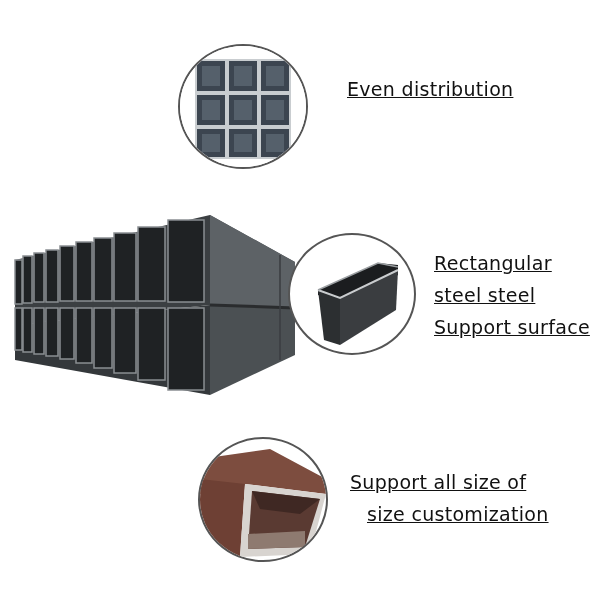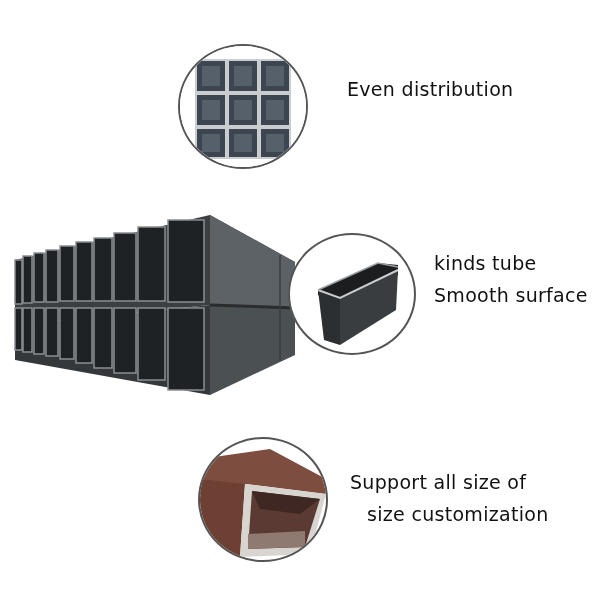--- a/index.html
+++ b/index.html
@@ -1,19 +1,19 @@
 <!DOCTYPE html>
 <html><head>
 <meta charset="utf-8">
 <style>
   html, body { margin:0; padding:0; background:#ffffff; }
   body { width:600px; height:600px; position:relative; overflow:hidden; font-family:"DejaVu Sans", sans-serif; }
   .circle { position:absolute; border-radius:50%; border:2px solid #555; background:#fff; overflow:hidden; box-sizing:border-box; }
   .caption { position:absolute; color:#111; font-size:19px; line-height:32px; letter-spacing:0.3px; }
-  .caption div { white-space:nowrap; }
+  .caption div { white-space:nowrap;text-decoration:underline; }
   svg { display:block; }
 </style>
 </head>
 <body>
 
 <div style="position:absolute;left:10px;top:210px;width:290px;height:185px;">
   <svg width="290" height="185" viewBox="0 0 290 185">
 
     <polygon points="200,5 285,52 285,145 200,185" fill="#4b5053"></polygon>
     <polygon points="200,5 285,52 285,98 200,95" fill="#5d6266"></polygon>
@@ -81,22 +81,23 @@
 <div class="circle" style="left:288px;top:233px;width:128px;height:122px;">
   <svg width="124" height="118" viewBox="0 0 124 118">
     <polygon points="28,55 88,28 108,30 108,40 50,68 28,60" fill="#1b1d1f"></polygon>
     <polygon points="28,55 50,63 50,110 34,105" fill="#2c2f31"></polygon>
     <polygon points="50,63 108,35 106,75 50,110" fill="#3a3d40"></polygon>
     <polyline points="28,55 50,63 108,35" fill="none" stroke="#c9ccce" stroke-width="2"></polyline>
     <polyline points="28,55 88,28 108,32" fill="none" stroke="#9a9ea1" stroke-width="1.5"></polyline>
   </svg>
 </div>
 <div class="caption" style="left:434px;top:247px;">
-  <div>kinds tube</div>
-  <div>Smooth surface</div>
+  <div>Rectangular</div>
+  <div>steel steel</div>
+  <div>Support surface</div>
 </div>
 
 <div class="circle" style="left:198px;top:437px;width:130px;height:125px;">
   <svg width="126" height="121" viewBox="0 0 126 121">
     <polygon points="0,20 70,10 126,40 126,55 45,45 0,55" fill="#7d4d3f"></polygon>
     <polygon points="0,40 45,45 40,118 0,110" fill="#6e4034"></polygon>
     <polygon points="45,45 126,55 110,115 40,118" fill="#d8d4d0"></polygon>
     <polygon points="52,52 120,60 105,108 48,110" fill="#5a3a32"></polygon>
     <polygon points="52,52 120,60 100,75 60,70" fill="#3f2823"></polygon>
     <polygon points="48,95 105,92 105,108 48,110" fill="#8e7a70"></polygon>

